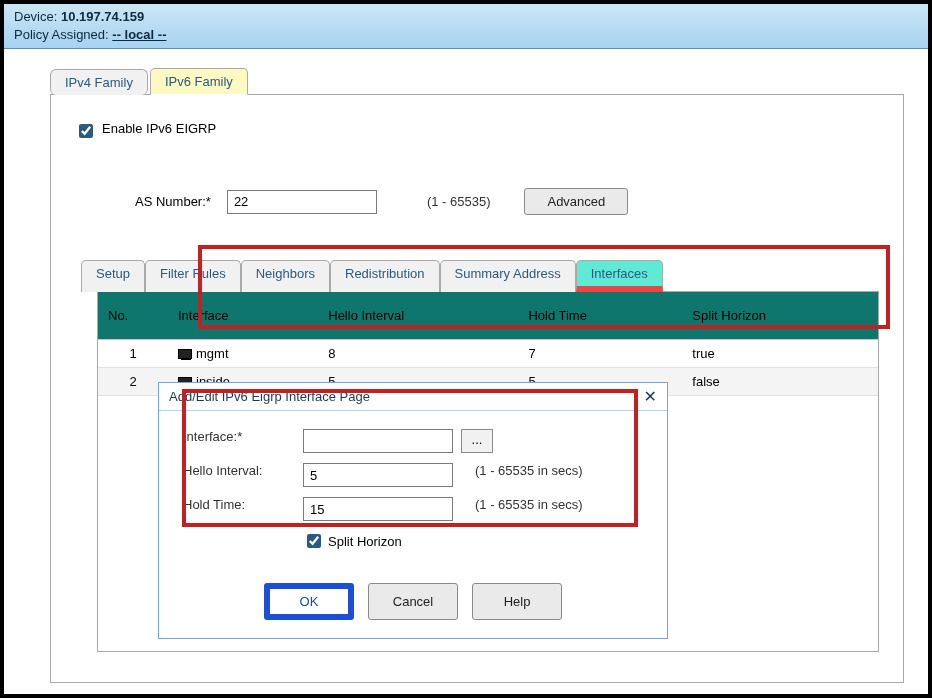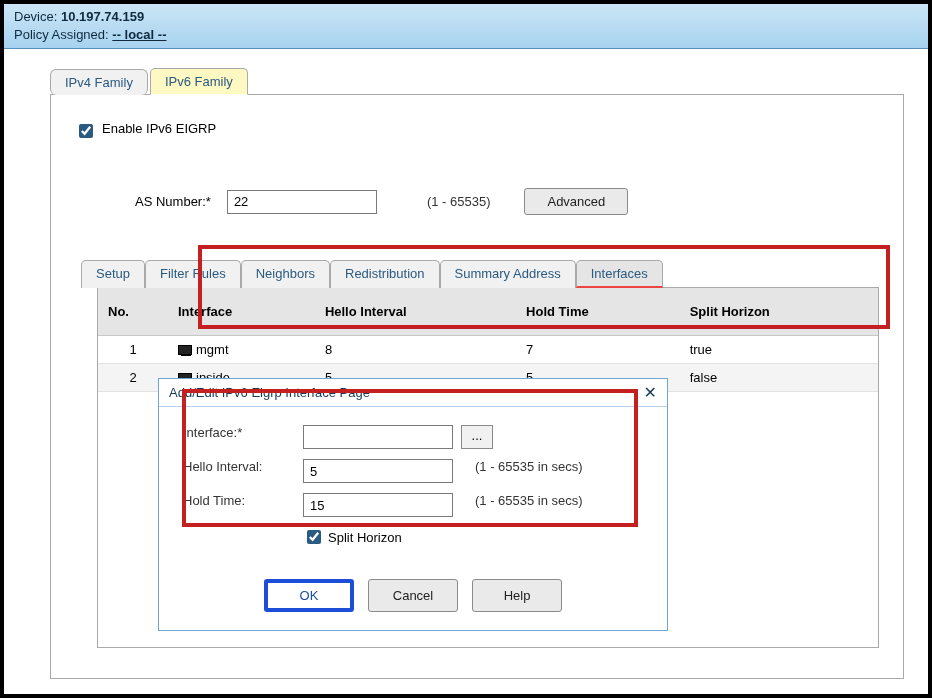--- a/index.html
+++ b/index.html
@@ -76,21 +76,21 @@
     background: #eaeaea;
     border: 1px solid #8a8a8a;
     border-radius: 3px;
     padding: 5px 22px;
     color: #222;
     cursor: pointer;
     min-width: 90px;
     text-align: center;
   }
   .btn.primary {
-    border: 4px solid #1d4ed8;
+    border: 6px solid #1d4ed8;
     color: #1a4fa0;
     background: #fff;
   }
 
   
   .inner-tab-strip {
     display: flex;
     border-bottom: 1px solid #a9a9a9;
     margin-left: 6px;
     position: relative;
@@ -102,44 +102,44 @@
     border-radius: 5px 5px 0 0;
     background: #f1f1f1;
     color: #2a5a80;
     margin-right: 0;
     cursor: pointer;
     position: relative;
     top: 1px;
     font-family: Tahoma, sans-serif;
   }
   .ptab.active {
-    background: #e5e5e5;
-    border-bottom: 2px solid #ef4444;
+    background: #5eead4;
+    border-bottom: 6px solid #ef4444;
   }
   .inner-pane {
     border: 1px solid #a9a9a9;
     border-top: none;
     margin-left: 22px;
     padding: 0;
     background: #fff;
     position: relative;
     min-height: 360px;
   }
 
   table.interfaces {
     width: 100%;
     border-collapse: collapse;
   }
   table.interfaces th {
     text-align: left;
-    font-weight: bold;
+    font-weight: normal;
     color: #000;
     border-bottom: 1px solid #c8c8c8;
     padding: 16px 10px;
-    background: #e5e5e5;
+    background: #0f766e;
   }
   table.interfaces td {
     padding: 6px 10px;
     border-bottom: 1px solid #e2e2e2;
     color: #000;
   }
   table.interfaces tr.r1 td { background: #fff; }
   table.interfaces tr.r2 td { background: #f4f4f4; }
   .col-no { width: 70px; text-align: center; }
   .iface-cell { display: flex; align-items: center; gap: 4px; }

